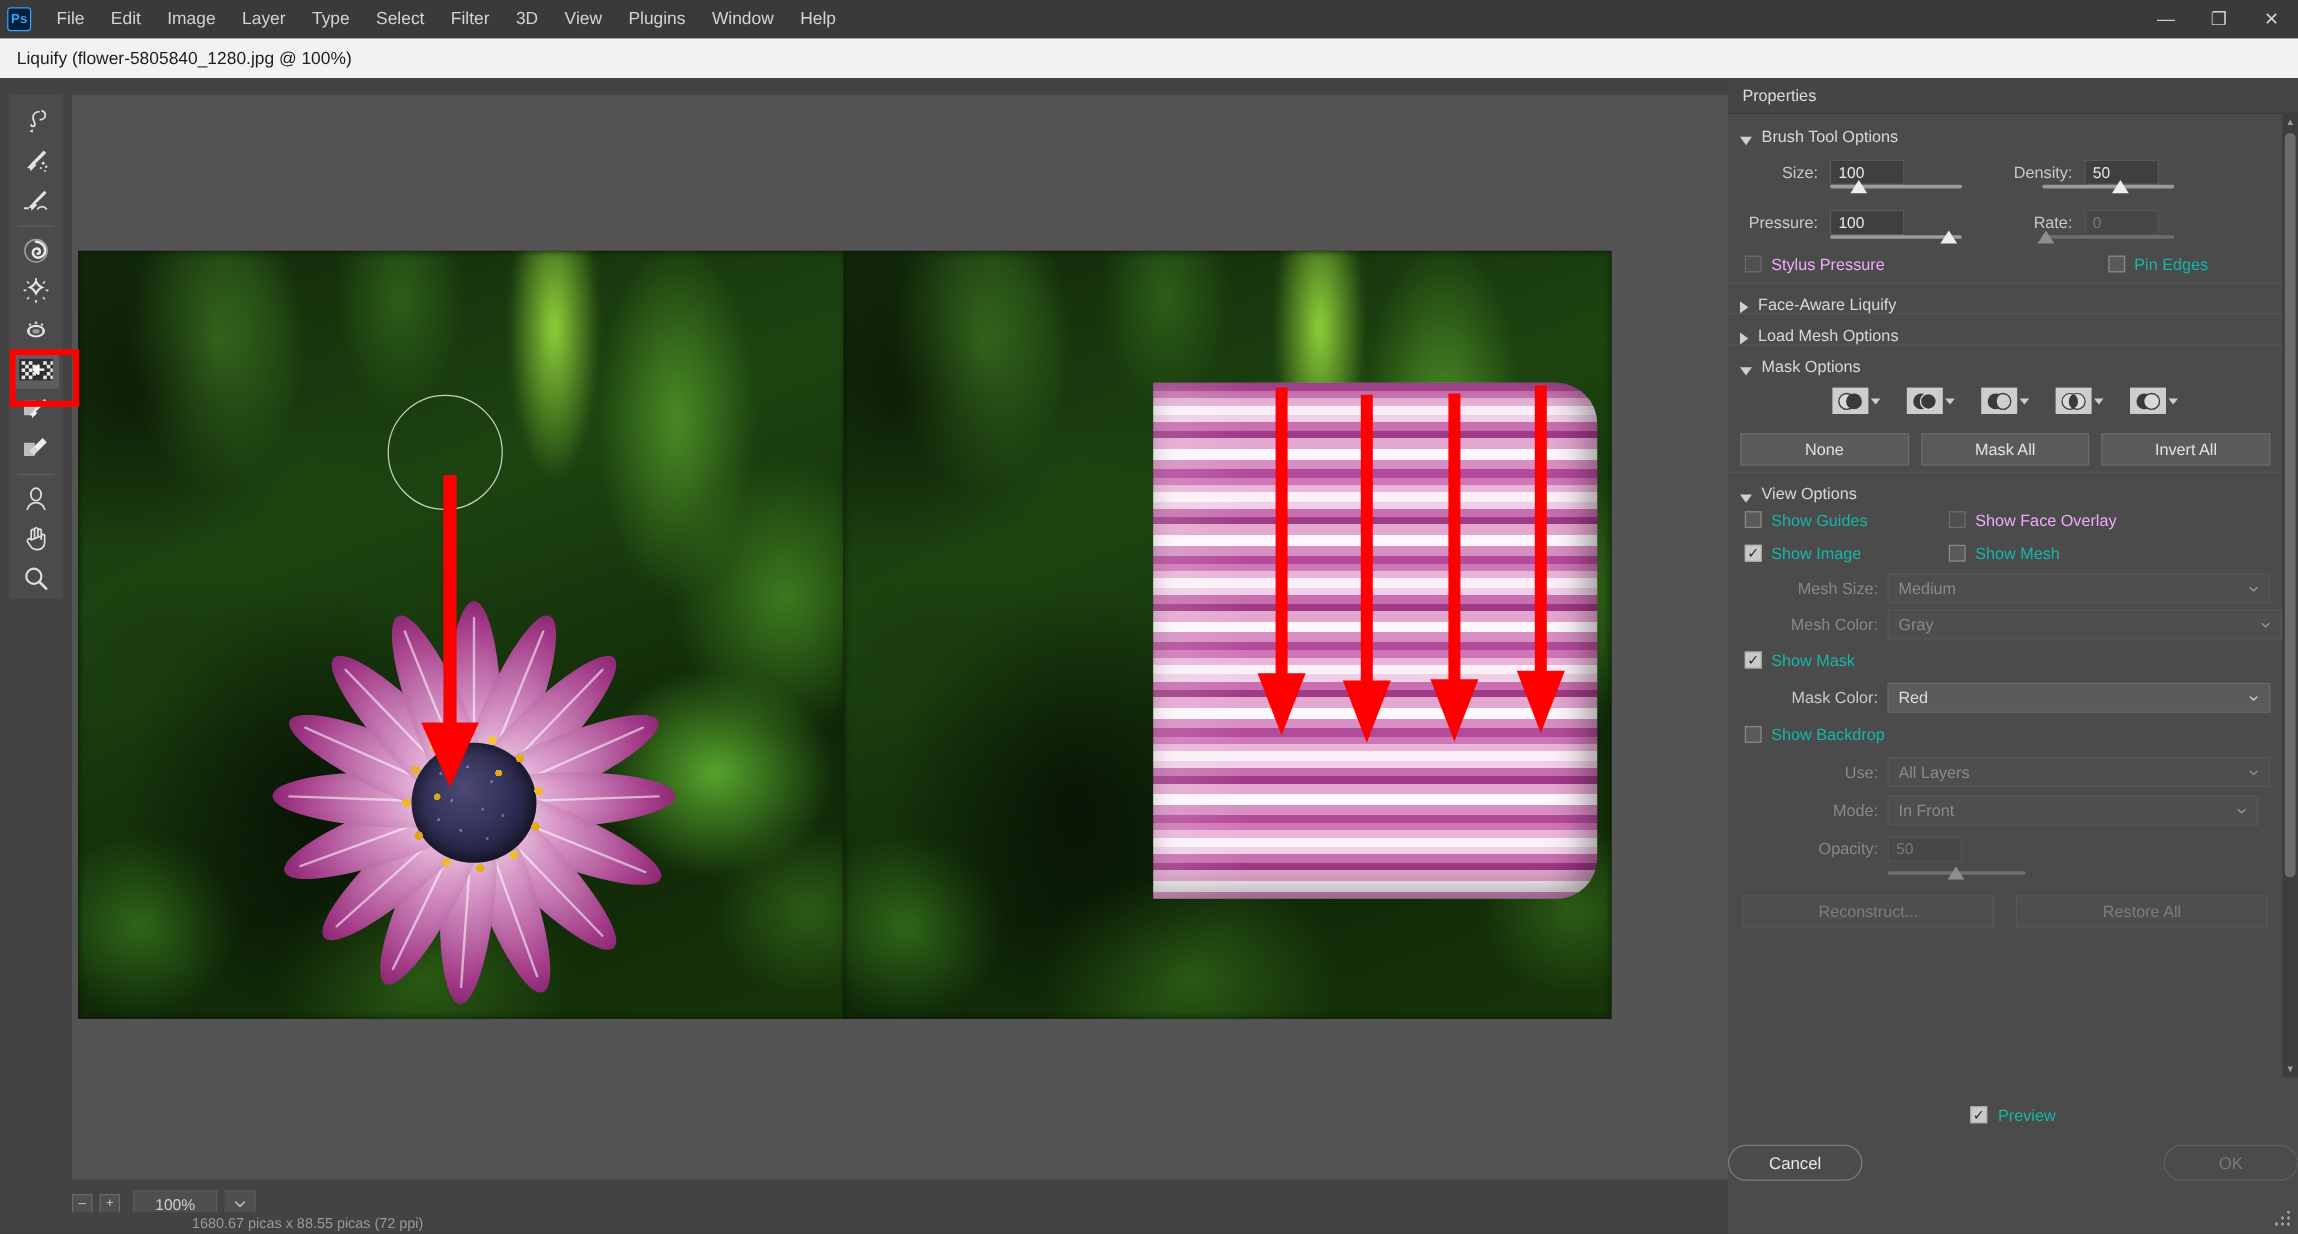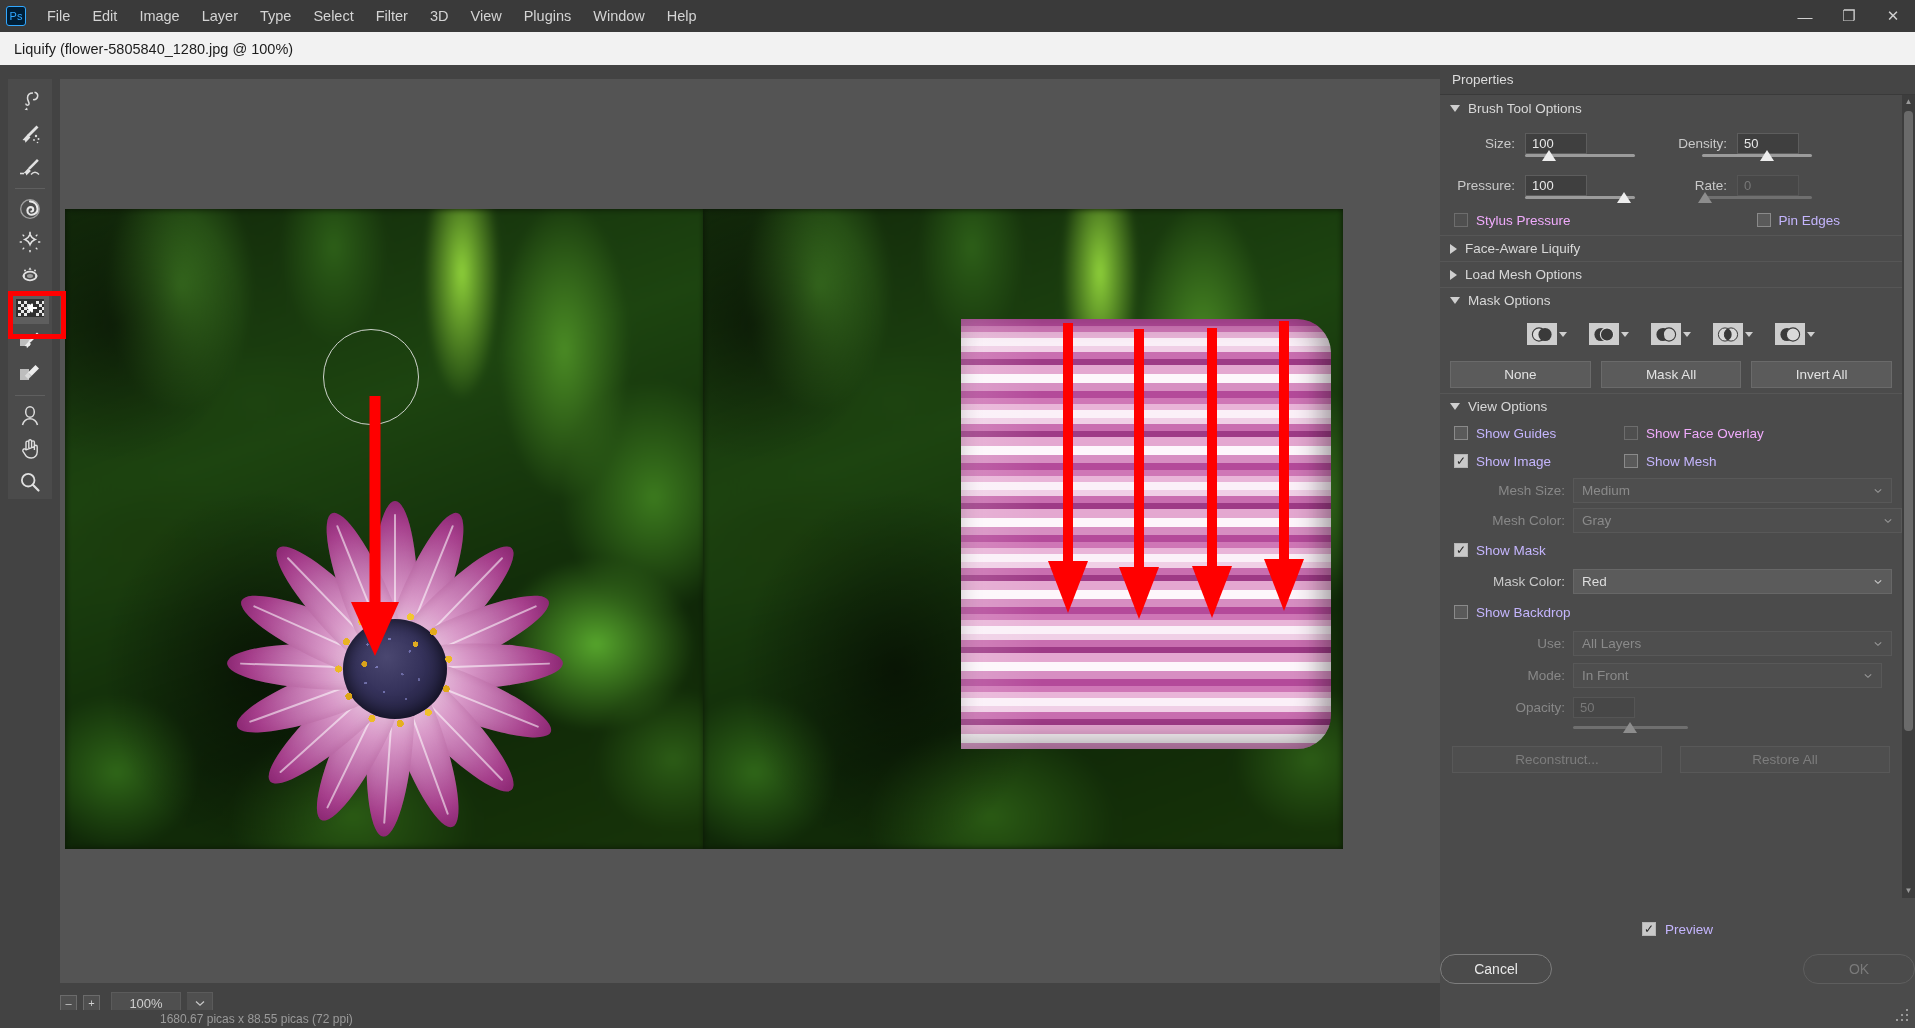--- a/index.html
+++ b/index.html
@@ -12,21 +12,21 @@
   body { position: relative; }
 
   
   #titlebar {
     position: absolute; left: 0; top: 0; width: 1915px; height: 32px;
     background: #3a3a3a; display: flex; align-items: center;
   }
   #ps-logo {
     width: 20px; height: 20px; margin-left: 6px; margin-right: 10px;
     background: #001e36; border: 1px solid #31a8ff; border-radius: 3px;
-    color: #31a8ff; font-size: 11px; font-weight: normal;
+    color: #31a8ff; font-size: 11px; font-weight: bold;
     display: flex; align-items: center; justify-content: center;
     font-family: "Liberation Sans", sans-serif;
   }
   .menu-item {
     color: #d4d4d4; font-size: 14.5px; padding: 4px 11px; cursor: default;
     white-space: nowrap;
   }
   #wincontrols { margin-left: auto; display: flex; height: 32px; }
   .wc {
     width: 44px; height: 32px; display: flex; align-items: center;
@@ -245,21 +245,21 @@
   #props-scrollbar .thumb {
     position: absolute; left: 2px; top: 16px; width: 9px; height: 620px;
     background: #6a6a6a; border-radius: 4px;
   }
   .sb-arrow {
     position: absolute; left: 0; width: 13px; height: 14px; color: #9a9a9a;
     font-size: 8px; text-align: center; line-height: 14px;
   }
 
   .section-head {
-    height: 26px; display: flex; align-items: center; gap: 8px;
+    height: 26px; display: flex; align-items: flex-end; gap: 8px;
     color: #d8d8d8; font-size: 13.5px; padding-left: 10px;
     border-top: 1px solid #565656;
   }
   .tri { width: 0; height: 0; }
   .tri.down {
     border-left: 5px solid transparent; border-right: 5px solid transparent;
     border-top: 7px solid #cfcfcf;
   }
   .tri.right {
     border-top: 5px solid transparent; border-bottom: 5px solid transparent;
@@ -295,21 +295,21 @@
     width: 14px; height: 14px; border: 1px solid #8a8a8a; background: #5a5a5a;
     display: inline-flex; align-items: center; justify-content: center;
     flex: 0 0 auto;
   }
   .cb.checked { background: #c9c9c9; border-color: #b5b5b5; }
   .cb.checked::after {
     content: "✓"; color: #2b2b2b; font-size: 12px; line-height: 12px;
   }
   .cb.dim { border-color: #6d6d6d; background: #4f4f4f; }
   .cb-row { display: flex; align-items: center; gap: 8px; }
-  .cb-label { color: #c4b5fd; font-size: 13.5px; }
+  .cb-label { color: #14b8a6; font-size: 13.5px; }
   .cb-label.dim { color: #f0abfc; }
 
   .btn {
     height: 27px; background: #5b5b5b; border: 1px solid #6a6a6a;
     color: #e2e2e2; font-size: 13.5px; display: flex; align-items: center;
     justify-content: center;
   }
   .btn.dim { color: #7d7d7d; background: #4e4e4e; border-color: #585858; }
 
   .select {

